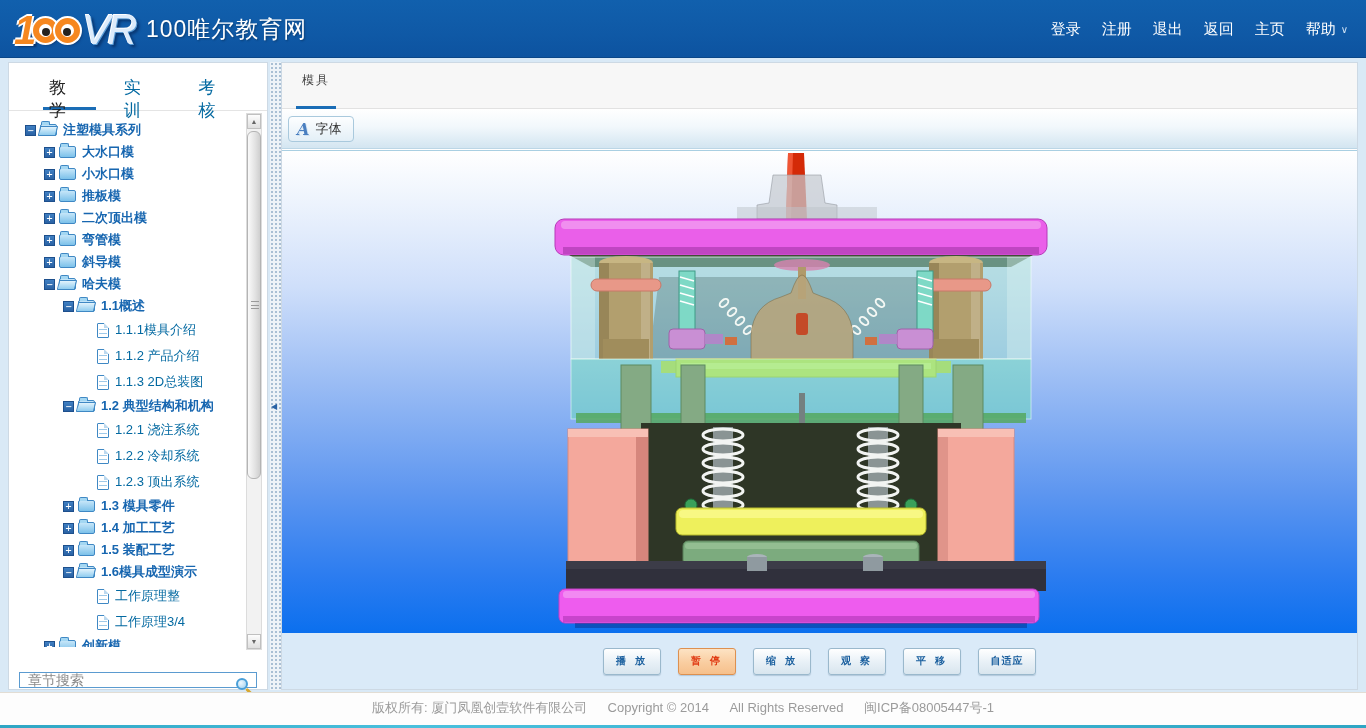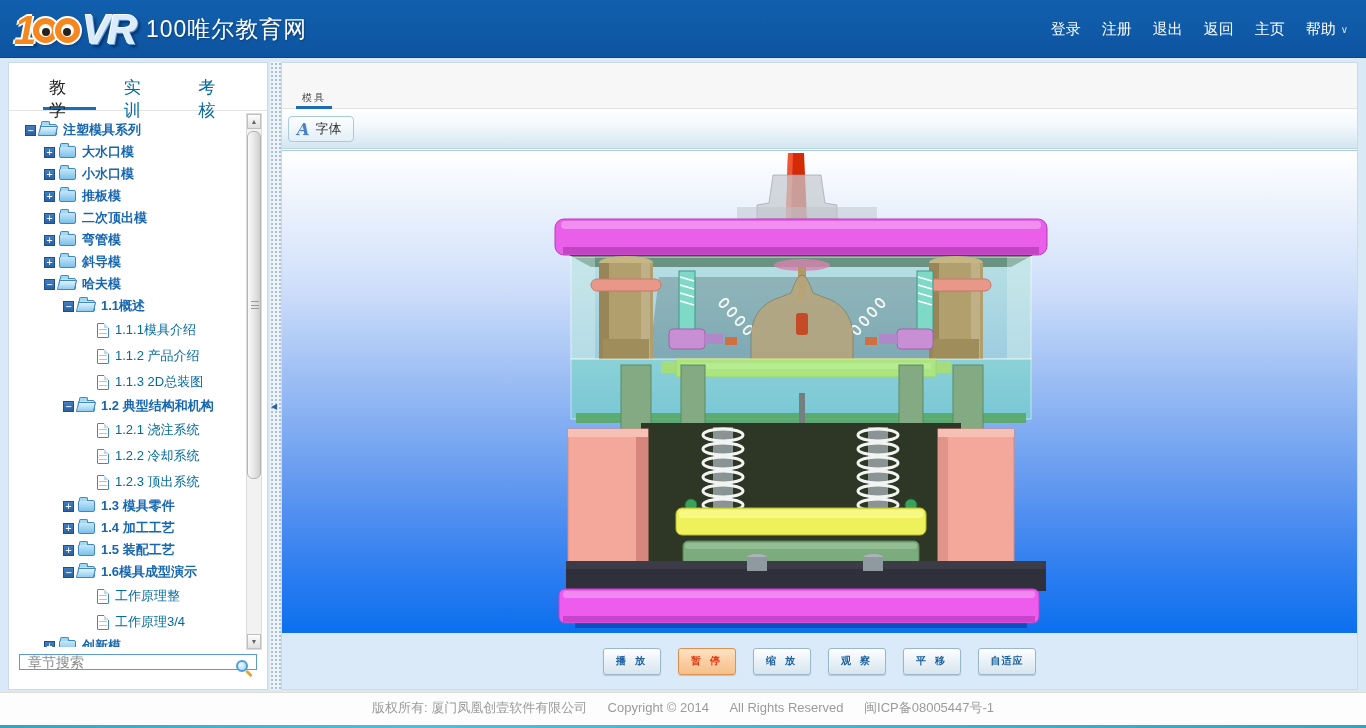--- a/index.html
+++ b/index.html
@@ -12,21 +12,21 @@
     border-bottom:1px solid #0a4688; }
   .logo { position:absolute; left:14px; top:8px; height:44px; display:flex; align-items:center; }
   .logo-1 { color:#f6871f; font-weight:bold; font-style:italic; font-size:40px;
     text-shadow:-2px 0 0 #fff,2px 0 0 #fff,0 2px 0 #fff,0 -2px 0 #fff,3px 3px 2px rgba(0,20,60,.5); }
   .logo-o { width:25px; height:25px; border:6px solid #f6871f; border-radius:50%;
     background:#fff; position:relative; display:inline-block; margin-left:-3px;
     box-shadow:0 0 0 2px #fff,2px 2px 3px rgba(0,20,60,.5); }
   .logo-o::after { content:""; position:absolute; width:8px; height:8px; background:#25221f;
     border-radius:50%; bottom:1px; left:3px; }
   .logo-o.o2::after { left:auto; right:3px; }
-  .logo-vr { color:#dcebfb; font-weight:bold; font-style:italic; font-size:42px; letter-spacing:-3px;
+  .logo-vr { color:#dcebfb; font-weight:normal; font-style:italic; font-size:42px; letter-spacing:-3px;
     margin-left:2px; text-shadow:-1px -1px 0 #fff,1px 1px 0 #5a9bd4,3px 3px 3px rgba(0,20,60,.55); }
   .site-title { position:absolute; left:146px; top:14px; color:#fff; font-size:23px;
     letter-spacing:1px; text-shadow:1px 1px 2px rgba(0,0,0,.3); }
   .hlinks { position:absolute; right:18px; top:20px; display:flex; align-items:center; }
   .hlinks a { color:#fff; font-size:15px; text-decoration:none; margin-left:21px; }
   .hlinks .caret { color:#cfe2f5; font-size:10px; margin-left:5px; }
 
   
   #sidebar { position:absolute; left:8px; top:62px; width:260px; height:628px;
     background:#fff; border:1px solid #cdd9e4; }
@@ -65,42 +65,42 @@
   .sb-btn { position:absolute; left:0; width:14px; height:15px; background:linear-gradient(180deg,#fdfdfd,#dfdfdf);
     border:1px solid #c0c0c0; color:#666; font-size:7px; text-align:center; line-height:14px; cursor:pointer; }
   .sb-btn.up { top:0; } .sb-btn.down { bottom:0; }
   .sb-thumb { position:absolute; left:0px; top:17px; width:14px; height:348px; cursor:pointer;
     background:linear-gradient(90deg,#fafafa,#e2e2e2 60%,#cfcfcf); border:1px solid #b4b4b4; border-radius:6px; }
   .sb-grip { position:absolute; left:3px; top:50%; width:8px; height:8px; margin-top:-4px;
     border-top:1px solid #9a9a9a; border-bottom:1px solid #9a9a9a; }
   .sb-grip::after { content:""; display:block; margin-top:3px; border-top:1px solid #9a9a9a; }
 
   
-  .search-row { position:absolute; left:10px; bottom:20px; width:238px; height:16px; }
+  .search-row { position:absolute; left:10px; bottom:2px; width:238px; height:16px; }
   .search-row input { width:100%; height:100%; border:1px solid #5b9bd0; padding:0 30px 0 8px;
     font-size:14px; color:#444; outline:none; font-family:inherit; }
   .search-row input::placeholder { color:#8a8a8a; }
   .ico-search { position:absolute; right:9px; top:7px; width:12px; height:12px;
     border:2px solid #4a9fd8; border-radius:50%; cursor:pointer;
     background:radial-gradient(circle at 35% 35%,#eef8ff,#9fd0ee); }
   .ico-search::after { content:""; position:absolute; width:8px; height:3px; background:#d8a830;
     border-radius:2px; transform:rotate(45deg); right:-7px; bottom:-5px; }
 
   
   #splitter { position:absolute; left:270px; top:62px; width:11px; height:628px;
     background-color:#eef3f8; cursor:col-resize;
     background-image:radial-gradient(#a9bfd4 0.8px,transparent 1px); background-size:4px 4px; }
   .collapse { position:absolute; left:1px; top:340px; font-size:8px; color:#2a62a4; cursor:pointer; }
 
   
   #main { position:absolute; left:281px; top:62px; width:1077px; height:628px;
     background:#fff; border:1px solid #cdd9e4; }
   .tabstrip { height:46px; background:#f7f7f7; border-bottom:1px solid #e2e2e2; }
-  .main-tab { display:inline-block; margin-left:14px; padding:28px 6px 0 6px; height:46px;
-    font-size:10px; color:#444; letter-spacing:2px; border-bottom:3px solid #1a6db6; cursor:pointer; }
+  .main-tab { display:inline-block; margin-left:14px; padding:9px 6px 0 6px; height:46px;
+    font-size:12px; color:#444; letter-spacing:2px; border-bottom:3px solid #1a6db6; cursor:pointer; }
   .toolbar { height:40px; background:linear-gradient(180deg,#ffffff 0%,#f2f8fc 45%,#d3e5f1 100%);
     border-bottom:1px solid #bcd6e6; padding:7px 0 0 6px; }
   .font-btn { display:inline-flex; align-items:center; gap:6px; height:26px; padding:0 12px 0 8px;
     background:linear-gradient(180deg,#fdfeff,#e3eff7); border:1px solid #a9c9dd; border-radius:4px;
     font-size:13px; color:#333; cursor:pointer; font-family:inherit; }
   .font-a { font-family:"DejaVu Serif",serif; font-style:italic; font-weight:bold; font-size:16px;
     color:#4a7fc0; text-shadow:1px 1px 0 #cfe2f2; }
 
   
   #viewer { position:absolute; left:0; top:87px; width:1075px; height:485px;

